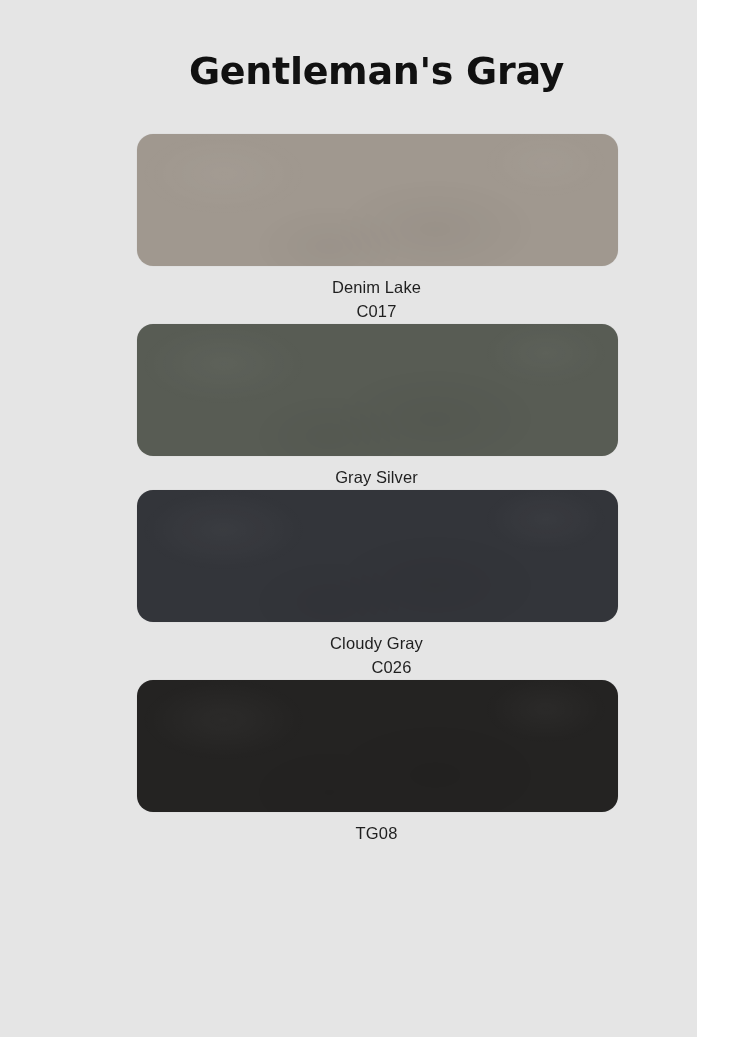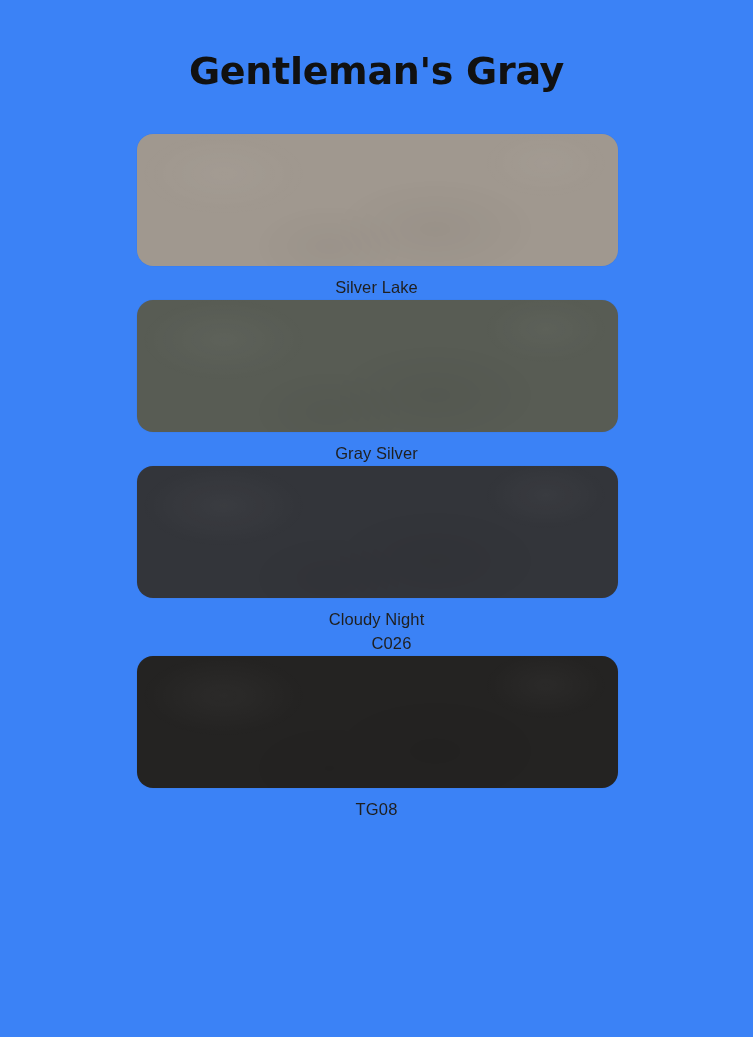--- a/index.html
+++ b/index.html
@@ -10,24 +10,24 @@
   body {
     width: 753px;
     height: 1037px;
     font-family: "Liberation Sans", "DejaVu Sans", sans-serif;
     color: #222222;
     overflow: hidden;
     position: relative;
   }
 
   .page {
-    width: 753px;
+    width: 697px;
     height: 1037px;
     position: relative;
-    background: #3b82f6;
+    background: #e5e5e5;
     box-sizing: border-box;
   }
 
   
   .palette-title {
     position: absolute;
     top: 52px;
     left: 0;
     width: 753px;
     text-align: center;
@@ -113,39 +113,40 @@
 
   <div class="palette-title">Gentleman's Gray</div>
 
   <div class="swatch-list">
 
     <div class="swatch-entry">
       <div class="swatch-chip-wrap">
         <div class="swatch-chip" style="background-color: rgb(160, 152, 143);"></div>
       </div>
       <div class="swatch-caption">
-        <span class="swatch-name" style="color: rgb(31, 31, 31);">Silver Lake</span>
+        <span class="swatch-name" style="color: rgb(31, 31, 31);">Denim Lake</span>
+        <span class="swatch-code" style="color: rgb(31, 31, 31);">C017</span>
       </div>
     </div>
 
     <div class="swatch-entry">
       <div class="swatch-chip-wrap">
         <div class="swatch-chip" style="background-color: rgb(88, 92, 84);"></div>
       </div>
       <div class="swatch-caption">
         <span class="swatch-name" style="color: rgb(31, 31, 31);">Gray Silver</span>
       </div>
     </div>
 
     <div class="swatch-entry">
       <div class="swatch-chip-wrap">
         <div class="swatch-chip" style="background-color: rgb(51, 53, 58);"></div>
       </div>
       <div class="swatch-caption">
-        <span class="swatch-name" style="color: rgb(31, 31, 31);">Cloudy Night</span>
+        <span class="swatch-name" style="color: rgb(31, 31, 31);">Cloudy Gray</span>
         <span class="swatch-code" style="color: rgb(31, 31, 31); padding-left: 30px;">C026</span>
       </div>
     </div>
 
     <div class="swatch-entry">
       <div class="swatch-chip-wrap">
         <div class="swatch-chip" style="background-color: rgb(36, 35, 34);"></div>
       </div>
       <div class="swatch-caption">
         <span class="swatch-code" style="color: rgb(31, 31, 31);">TG08</span>

